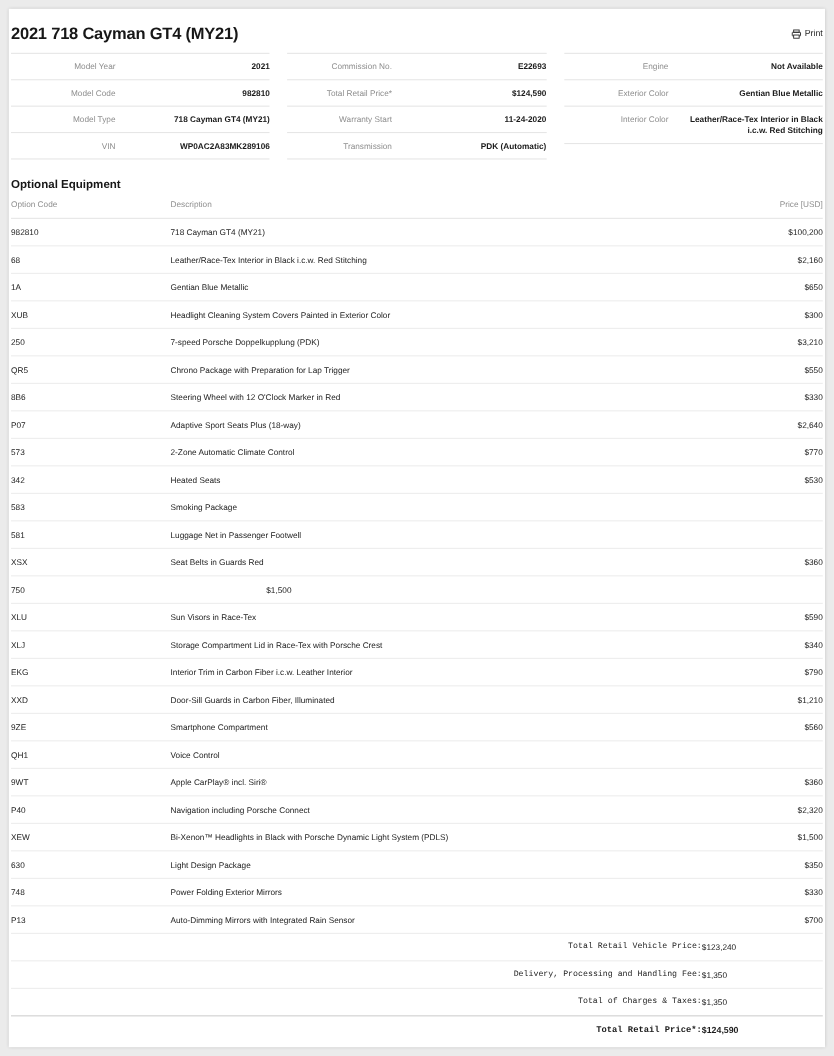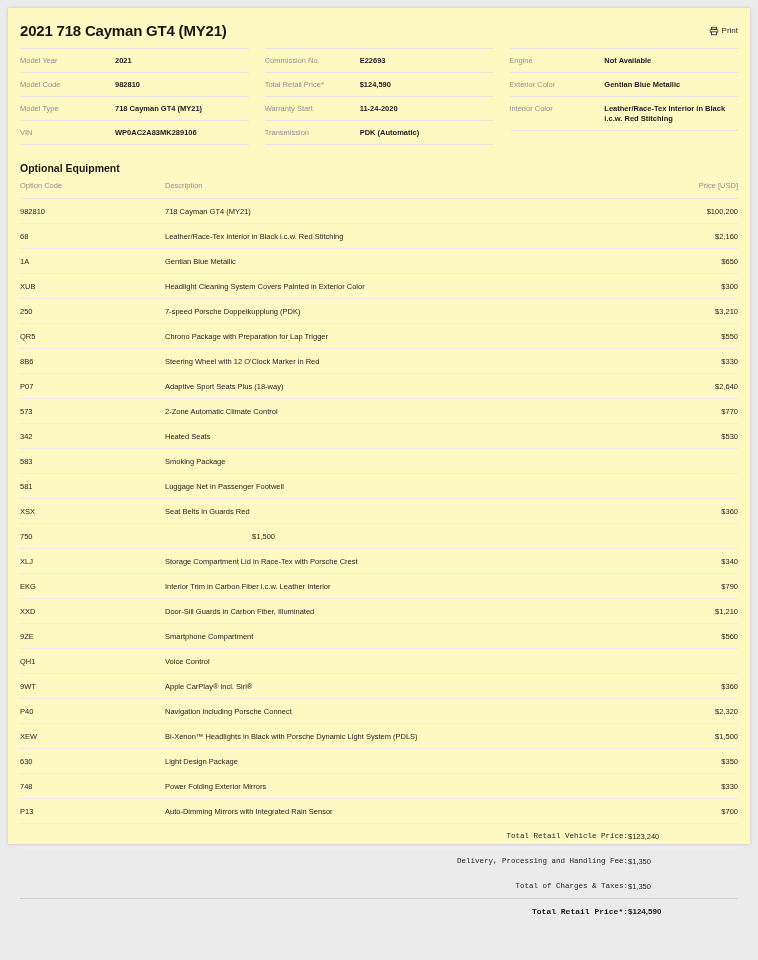--- a/index.html
+++ b/index.html
@@ -1,30 +1,30 @@
 <!DOCTYPE html>
 <html><head>
 <meta charset="utf-8">
 <style>
   * { margin:0; padding:0; box-sizing:border-box; }
   html,body { width:758px; height:960px; overflow:hidden;
     font-family:"Liberation Sans", sans-serif; background:#ebebeb; }
   .card {
-    width:742px; height:836px; margin:8px auto 0; background:#fef9c3;
-    box-shadow:0 0 3px rgba(0,0,0,.18); padding:14px 12px 0; position:relative;
+    width:742px; height:944px; margin:8px auto 0; background:#ffffff;
+    box-shadow:0 0 3px rgba(0,0,0,.18); padding:14px 2px 0; position:relative;
   }
   
   .title-row { display:flex; justify-content:space-between; align-items:center; }
   .page-title { font-size:15px; font-weight:700; color:#171717; letter-spacing:-.2px; }
   .print-btn { display:flex; align-items:flex-start; gap:3px; font-size:8px; color:#2a2a2a;
     cursor:pointer; background:none; border:none; font-family:inherit; }
   .print-btn svg { display:block; }
   
   .details { display:grid; grid-template-columns:1fr 1fr 1fr; column-gap:16px; margin-top:9px; }
-  .detail-col { border-top:1px solid #e6e6e6; align-self:start; }
+  .detail-col { border-top:1px solid #e6e6e6; align-self:start;text-align:right; }
   .detail-cell { display:flex; border-bottom:1px solid #e6e6e6; padding:7px 0 6px; }
   .detail-label { width:95px; flex:none; color:#8e8e8e; font-size:7.5px; line-height:10px; }
   .detail-value { flex:1; color:#1a1a1a; font-size:7.5px; font-weight:700; line-height:10px; }
   
   .section-heading { margin-top:17px; font-size:10.5px; font-weight:700; color:#171717; }
   .eq-header { display:flex; padding:7px 0 8px; color:#8e8e8e; font-size:7.5px;
     border-bottom:1px solid #e6e6e6; }
   .col-code { width:145px; flex:none; }
   .col-desc { flex:1; }
   .col-price { width:110px; flex:none; text-align:right; }
@@ -182,20 +182,25 @@
       <div class="eq-row">
         <div class="col-code">XSX</div>
         <div class="col-desc">Seat Belts in Guards Red</div>
         <div class="col-price">$360</div>
       </div>
       <div class="eq-row">
         <div class="col-code">750</div>
         <div class="col-price">$1,500</div>
       </div>
       <div class="eq-row">
+        <div class="col-code">XLU</div>
+        <div class="col-desc">Sun Visors in Race-Tex</div>
+        <div class="col-price">$590</div>
+      </div>
+      <div class="eq-row">
         <div class="col-code">XLJ</div>
         <div class="col-desc">Storage Compartment Lid in Race-Tex with Porsche Crest</div>
         <div class="col-price">$340</div>
       </div>
       <div class="eq-row">
         <div class="col-code">EKG</div>
         <div class="col-desc">Interior Trim in Carbon Fiber i.c.w. Leather Interior</div>
         <div class="col-price">$790</div>
       </div>
       <div class="eq-row">

